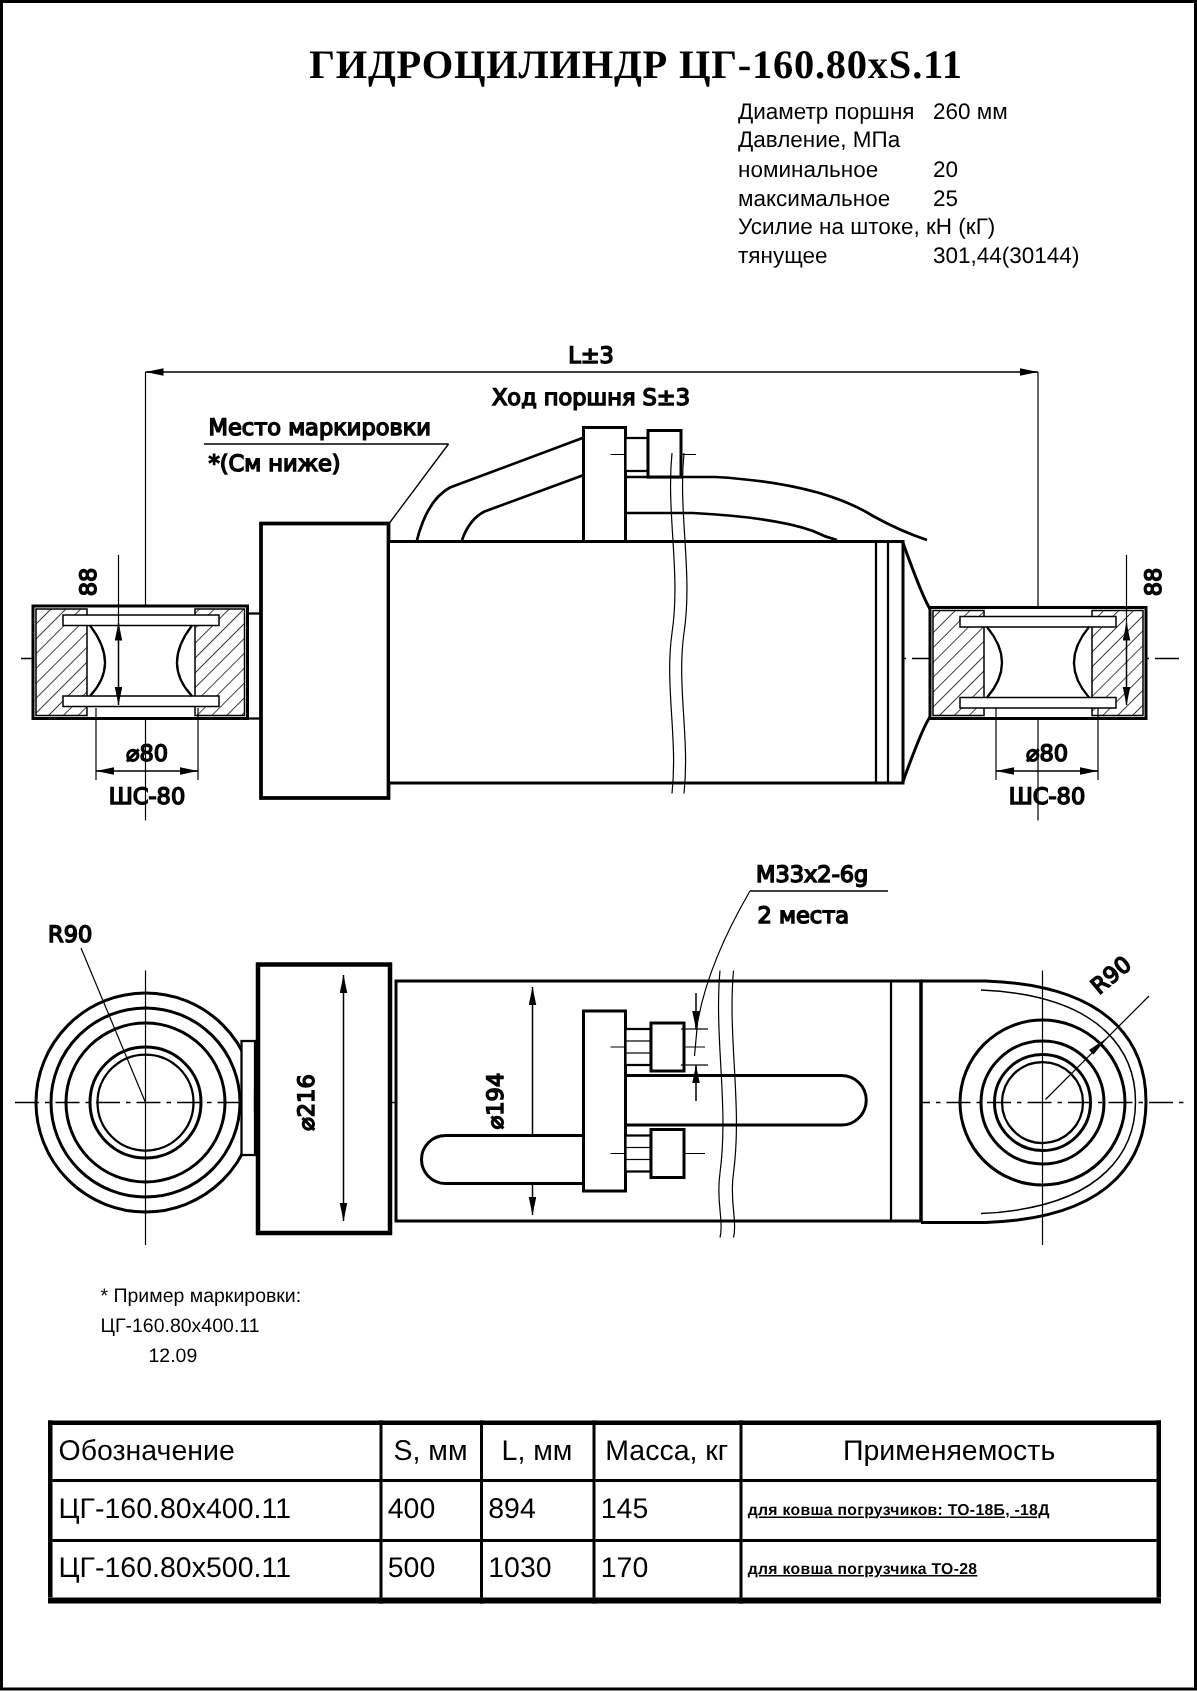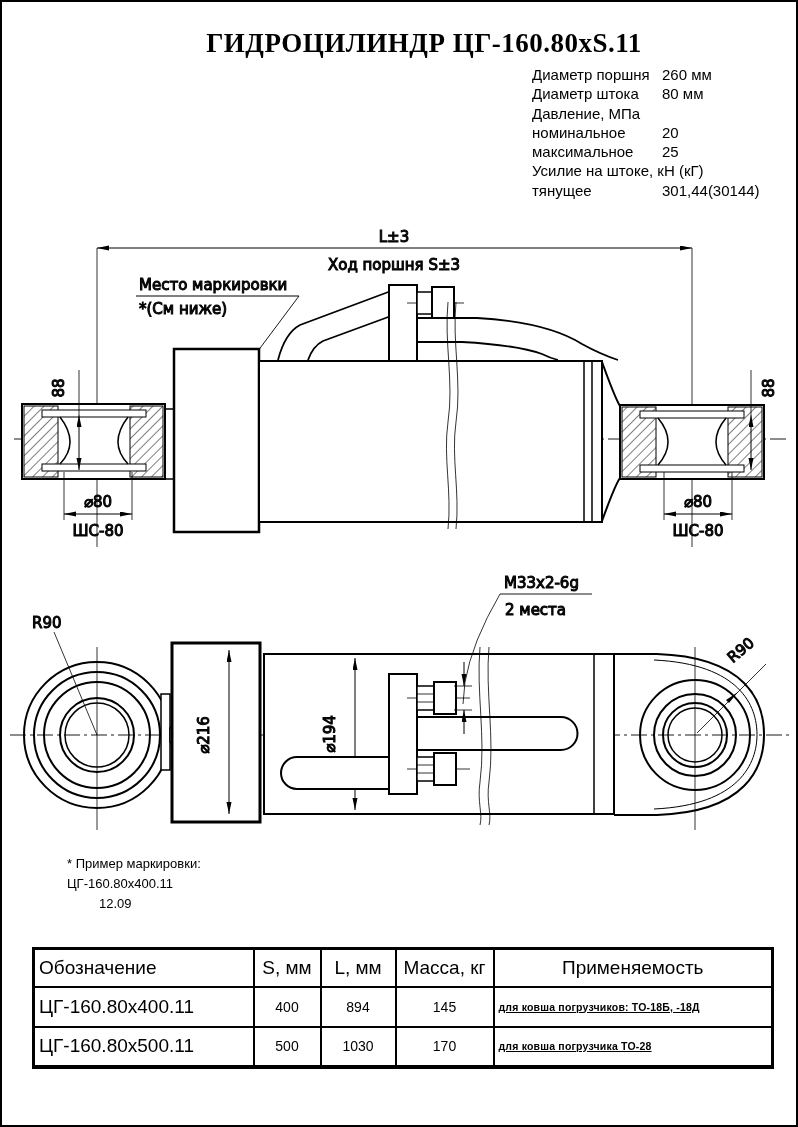--- a/index.html
+++ b/index.html
@@ -6,57 +6,53 @@
   .page{
     position:relative;width:798px;height:1127px;background:#ffffff;
     box-sizing:border-box;border:2px solid #000;overflow:hidden;
     font-family:"Liberation Sans",sans-serif;color:#000;
   }
   .title{
     position:absolute;top:26px;left:0;width:100%;text-align:center;
     font-family:"Liberation Serif",serif;font-weight:700;font-size:27px;letter-spacing:.5px;padding-left:25px;
   }
   .specs{position:absolute;left:490px;top:63px;font-size:15px;line-height:19.3px;}
-  .spec-row{display:flex;white-space:nowrap;margin-left:40px;}
+  .spec-row{display:flex;white-space:nowrap;}
   .spec-row .lbl{flex:0 0 128px;}
   .spec-row .val{padding-left:2px;}
   .svgwrap{position:absolute;left:0;top:0;width:798px;height:1127px;}
   svg{display:block;}
   svg text{font-family:"DejaVu Sans",sans-serif;font-size:15px;fill:#111;}
   .marking-example{position:absolute;left:45px;top:852px;font-size:13px;line-height:20px;margin-left:20px;}
   .marking-example .indent{padding-left:32px;}
   table.size-table{
     position:absolute;left:30px;top:945px;width:739px;
     border-collapse:collapse;table-layout:fixed;
     border:3px solid #000;border-bottom-width:4px;
   }
   table.size-table th,table.size-table td{border:2px solid #000;padding:0 4px;overflow:hidden;}
   table.size-table thead tr{height:38px;}
   table.size-table tbody tr{height:40px;}
   th{font-weight:400;font-size:19px;}
   th.l{text-align:left;}
   td.desig{font-size:19px;text-align:left;}
-  td.num{font-size:14px;text-align:center;}
+  td.num{font-size:19px;}
   td.app{font-size:10.5px;text-align:left;font-weight:700;letter-spacing:.2px;text-decoration:underline;}
 </style>
 </head>
 <body>
 
 <div class="page">
 
   <div class="title">ГИДРОЦИЛИНДР  ЦГ-160.80хS.11</div>
 
   <div class="specs">
     <div class="spec-row">
         <span class="lbl">Диаметр поршня</span>
         <span class="val">260 мм</span>
-      </div>
-    <div class="spec-row">
-        <span class="lbl">Диаметр штока</span>
-        <span class="val">80 мм</span>
       </div>
     <div class="spec-row">
         <span class="lbl">Давление, МПа</span>
         <span class="val"></span>
       </div>
     <div class="spec-row">
         <span class="lbl">номинальное</span>
         <span class="val">20</span>
       </div>
     <div class="spec-row">

